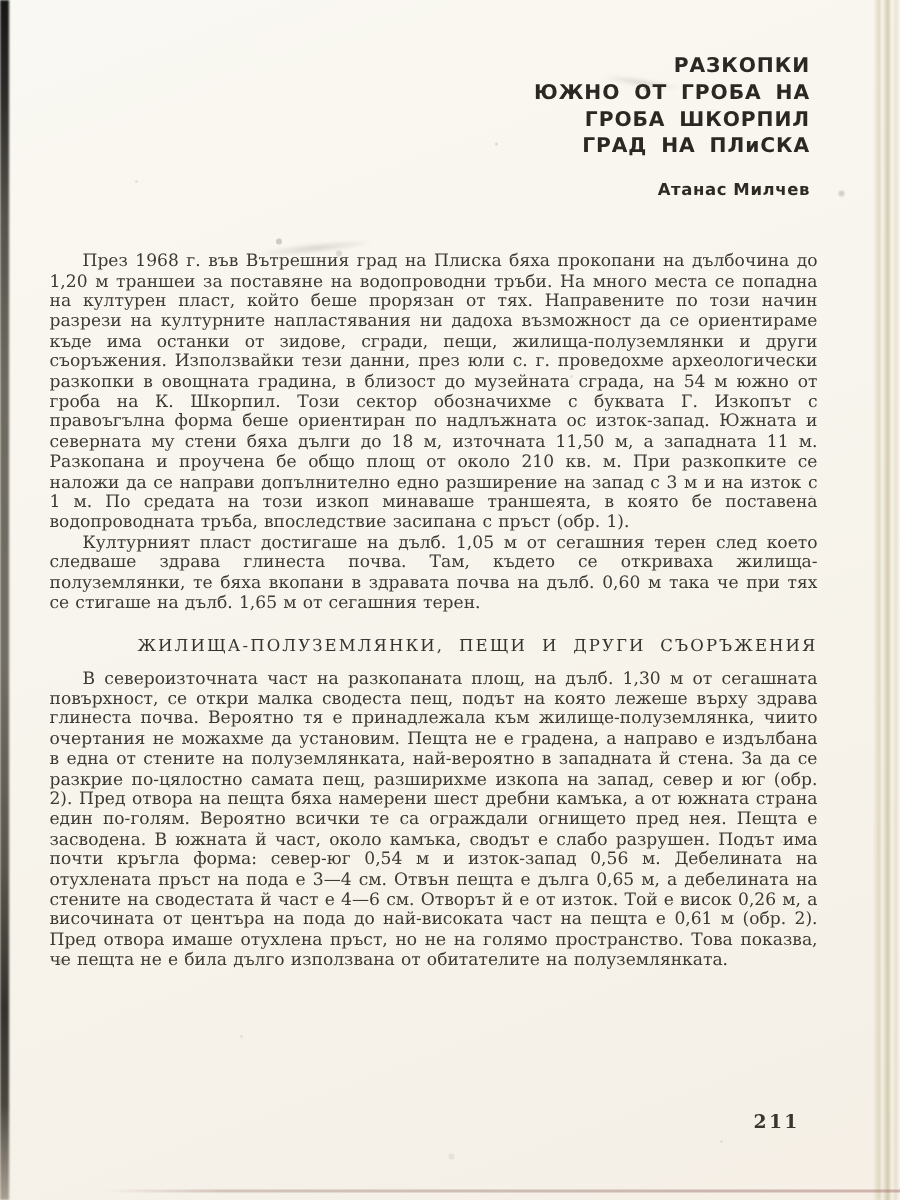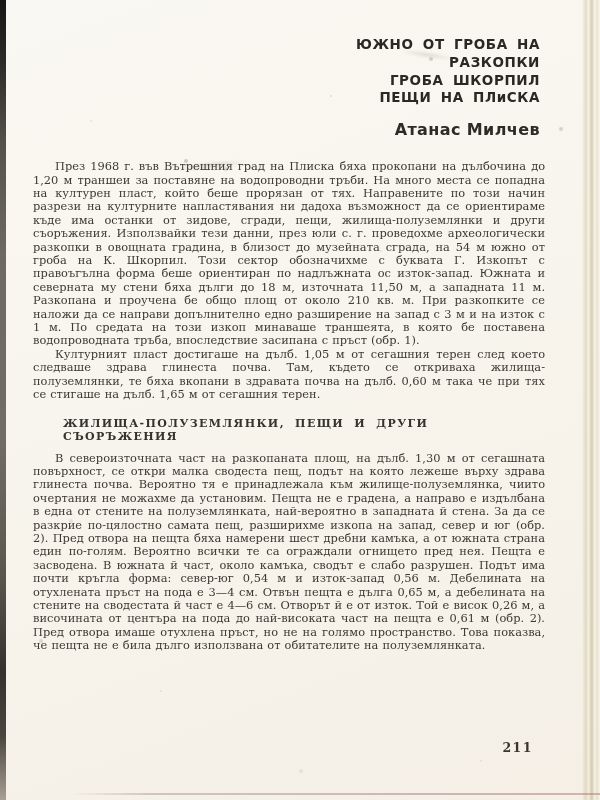--- a/index.html
+++ b/index.html
@@ -115,48 +115,49 @@
     word-spacing: 4px;
     color: #2b2824;
     padding-right: 5px;
   }
 
   .author {
     margin-top: 13px;
     text-align: right;
     font-family: "DejaVu Sans", sans-serif;
     font-weight: bold;
-    font-size: 16px;
+    font-size: 11px;
     letter-spacing: 0.4px;
     color: #2e2b27;
     padding-right: 5px;
   }
 
   .body-p {
     margin: 0;
     text-align: justify;
     text-indent: 22px;
     font-family: "DejaVu Serif", serif;
     font-size: 11.4px;
     line-height: 13.4px;
     color: #3d3933;
     word-spacing: 0.5px;
   }
   .body-p.first {
-    margin-top: 21px;
+    margin-top: 34px;
   }
 
   .section-heading {
     margin: 15px 0 9px 30px;
     font-family: "DejaVu Serif", serif;
-    font-weight: bold;
+    font-weight: normal;
     font-size: 11px;
     letter-spacing: 1.4px;
     word-spacing: 5px;
     color: #36332e;
+    text-align: right;
   }
 
   .page-number {
     position: absolute;
     top: 740px;
     right: 67px;
     font-family: "DejaVu Serif", serif;
     font-size: 12.5px;
     font-weight: bold;
     letter-spacing: 1.5px;
@@ -169,24 +170,24 @@
 <div class="spine-edge"></div>
 <div class="page-stack"></div>
 <div class="bottom-crease"></div>
 <div class="speckles"></div>
 <div class="smudge"></div>
 <div class="smudge2"></div>
 
 <div class="content">
 
   <div class="title-block">
+    <div>РАЗКОПКИ</div>
     <div>ЮЖНО ОТ ГРОБА НА</div>
-    <div>РАЗКОПКИ</div>
     <div>ГРОБА ШКОРПИЛ</div>
-    <div>ПЕЩИ НА ПЛиСКА</div>
+    <div>ГРАД НА ПЛиСКА</div>
   </div>
 
   <div class="author">Атанас Милчев</div>
 
   <p class="body-p first">През 1968 г. във Вътрешния град на Плиска бяха прокопани на дълбочина до 1,20 м траншеи за поставяне на водопроводни тръби. На много места се попадна на културен пласт, който беше прорязан от тях. Направените по този начин разрези на културните напластявания ни дадоха възможност да се ориентираме къде има останки от зидове, сгради, пещи, жилища-полуземлянки и други съоръжения. Използвайки тези данни, през юли с. г. проведохме археологически разкопки в овощната градина, в близост до музейната сграда, на 54 м южно от гроба на К. Шкорпил. Този сектор обозначихме с буквата Г. Изкопът с правоъгълна форма беше ориентиран по надлъжната ос изток-запад. Южната и северната му стени бяха дълги до 18 м, източната 11,50 м, а западната 11 м. Разкопана и проучена бе общо площ от около 210 кв. м. При разкопките се наложи да се направи допълнително едно разширение на запад с 3 м и на изток с 1 м. По средата на този изкоп минаваше траншеята, в която бе поставена водопроводната тръба, впоследствие засипана с пръст (обр. 1).</p>
   <p class="body-p">Културният пласт достигаше на дълб. 1,05 м от сегашния терен след което следваше здрава глинеста почва. Там, където се откриваха жилища-полуземлянки, те бяха вкопани в здравата почва на дълб. 0,60 м така че при тях се стигаше на дълб. 1,65 м от сегашния терен.</p>
 
   <h2 class="section-heading">ЖИЛИЩА-ПОЛУЗЕМЛЯНКИ, ПЕЩИ И ДРУГИ СЪОРЪЖЕНИЯ</h2>
 
   <p class="body-p">В североизточната част на разкопаната площ, на дълб. 1,30 м от сегашната повърхност, се откри малка сводеста пещ, подът на която лежеше върху здрава глинеста почва. Вероятно тя е принадлежала към жилище-полуземлянка, чиито очертания не можахме да установим. Пещта не е градена, а направо е издълбана в една от стените на полуземлянката, най-вероятно в западната й стена. За да се разкрие по-цялостно самата пещ, разширихме изкопа на запад, север и юг (обр. 2). Пред отвора на пещта бяха намерени шест дребни камъка, а от южната страна един по-голям. Вероятно всички те са ограждали огнището пред нея. Пещта е засводена. В южната й част, около камъка, сводът е слабо разрушен. Подът има почти кръгла форма: север-юг 0,54 м и изток-запад 0,56 м. Дебелината на отухлената пръст на пода е 3—4 см. Отвън пещта е дълга 0,65 м, а дебелината на стените на сводестата й част е 4—6 см. Отворът й е от изток. Той е висок 0,26 м, а височината от центъра на пода до най-високата част на пещта е 0,61 м (обр. 2). Пред отвора имаше отухлена пръст, но не на голямо пространство. Това показва, че пещта не е била дълго използвана от обитателите на полуземлянката.</p>

